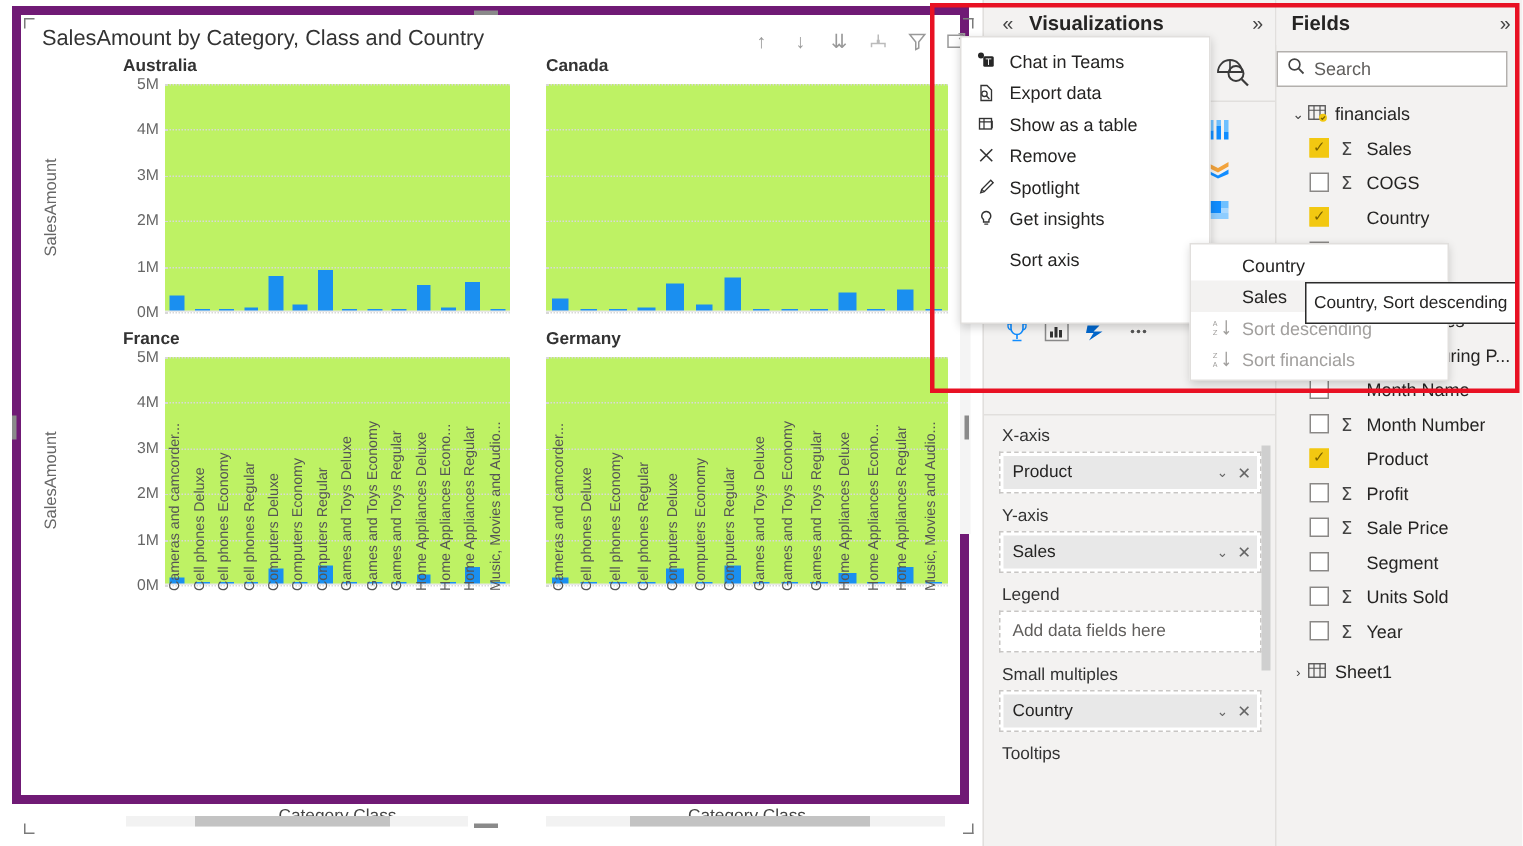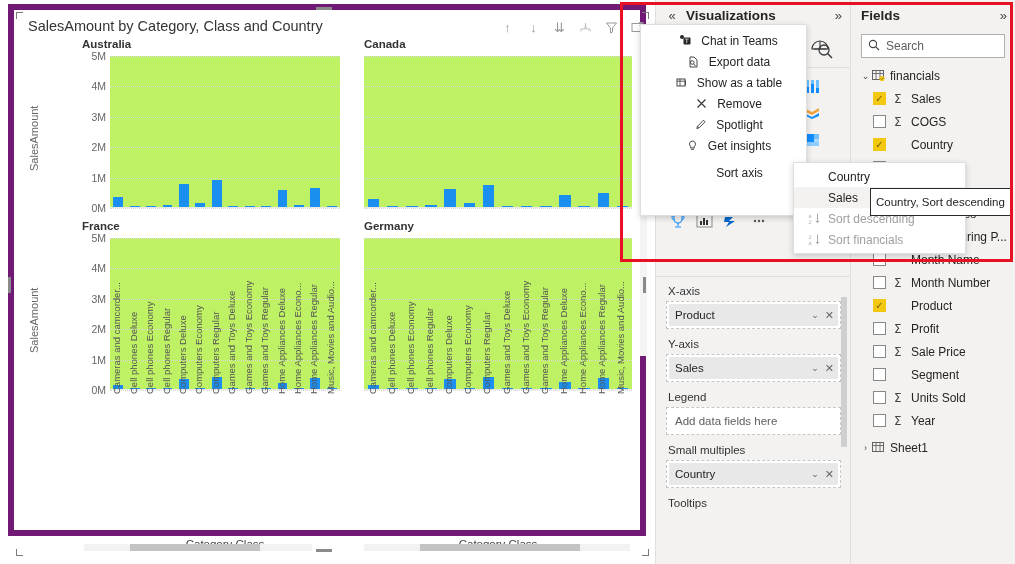--- a/index.html
+++ b/index.html
@@ -200,21 +200,21 @@
   }
 
   
   #fields-pane {
     position: absolute; left: 850px; top: 0;
     width: 165px; height: 564px;
     background: #f3f2f1;
     border-left: 1px solid #e1dfdd;
   }
   #fields-search {
-    margin: 4px 10px 6px 10px;
+    margin: 4px 10px 6px 0;
     height: 24px; background: #ffffff;
     border: 1px solid #b3b0ad;
     display: flex; align-items: center; padding: 0 6px;
   }
   #fields-search .mag { margin-right: 6px; }
   #fields-search .ph { font-size: 12px; color: #605e5c; }
   .tree-row {
     display: flex; align-items: center;
     height: 23px; padding-left: 6px;
     font-size: 12px; color: #252423;
@@ -250,21 +250,21 @@
     background: #ffffff;
     border: 1px solid #e1dfdd;
     box-shadow: 0 2px 6px rgba(0,0,0,0.18);
     padding: 5px 0;
     z-index: 50;
   }
   .ctx-item {
     position: relative;
     display: flex; align-items: center;
     height: 21px; padding-left: 10px;
-    font-size: 12px; color: #252423; cursor: pointer; justify-content: center;
+    font-size: 12px; color: #252423; cursor: pointer;
   }
   .ctx-item .ctx-ico {
     width: 20px; display: flex; align-items: center; justify-content: flex-start;
     color: #333; font-size: 12px;
   }
   .ctx-item .ctx-label { margin-left: 2px; }
   .ctx-item .ctx-arrow {
     position: absolute; right: 9px; color: #888; font-size: 11px;
   }
 

